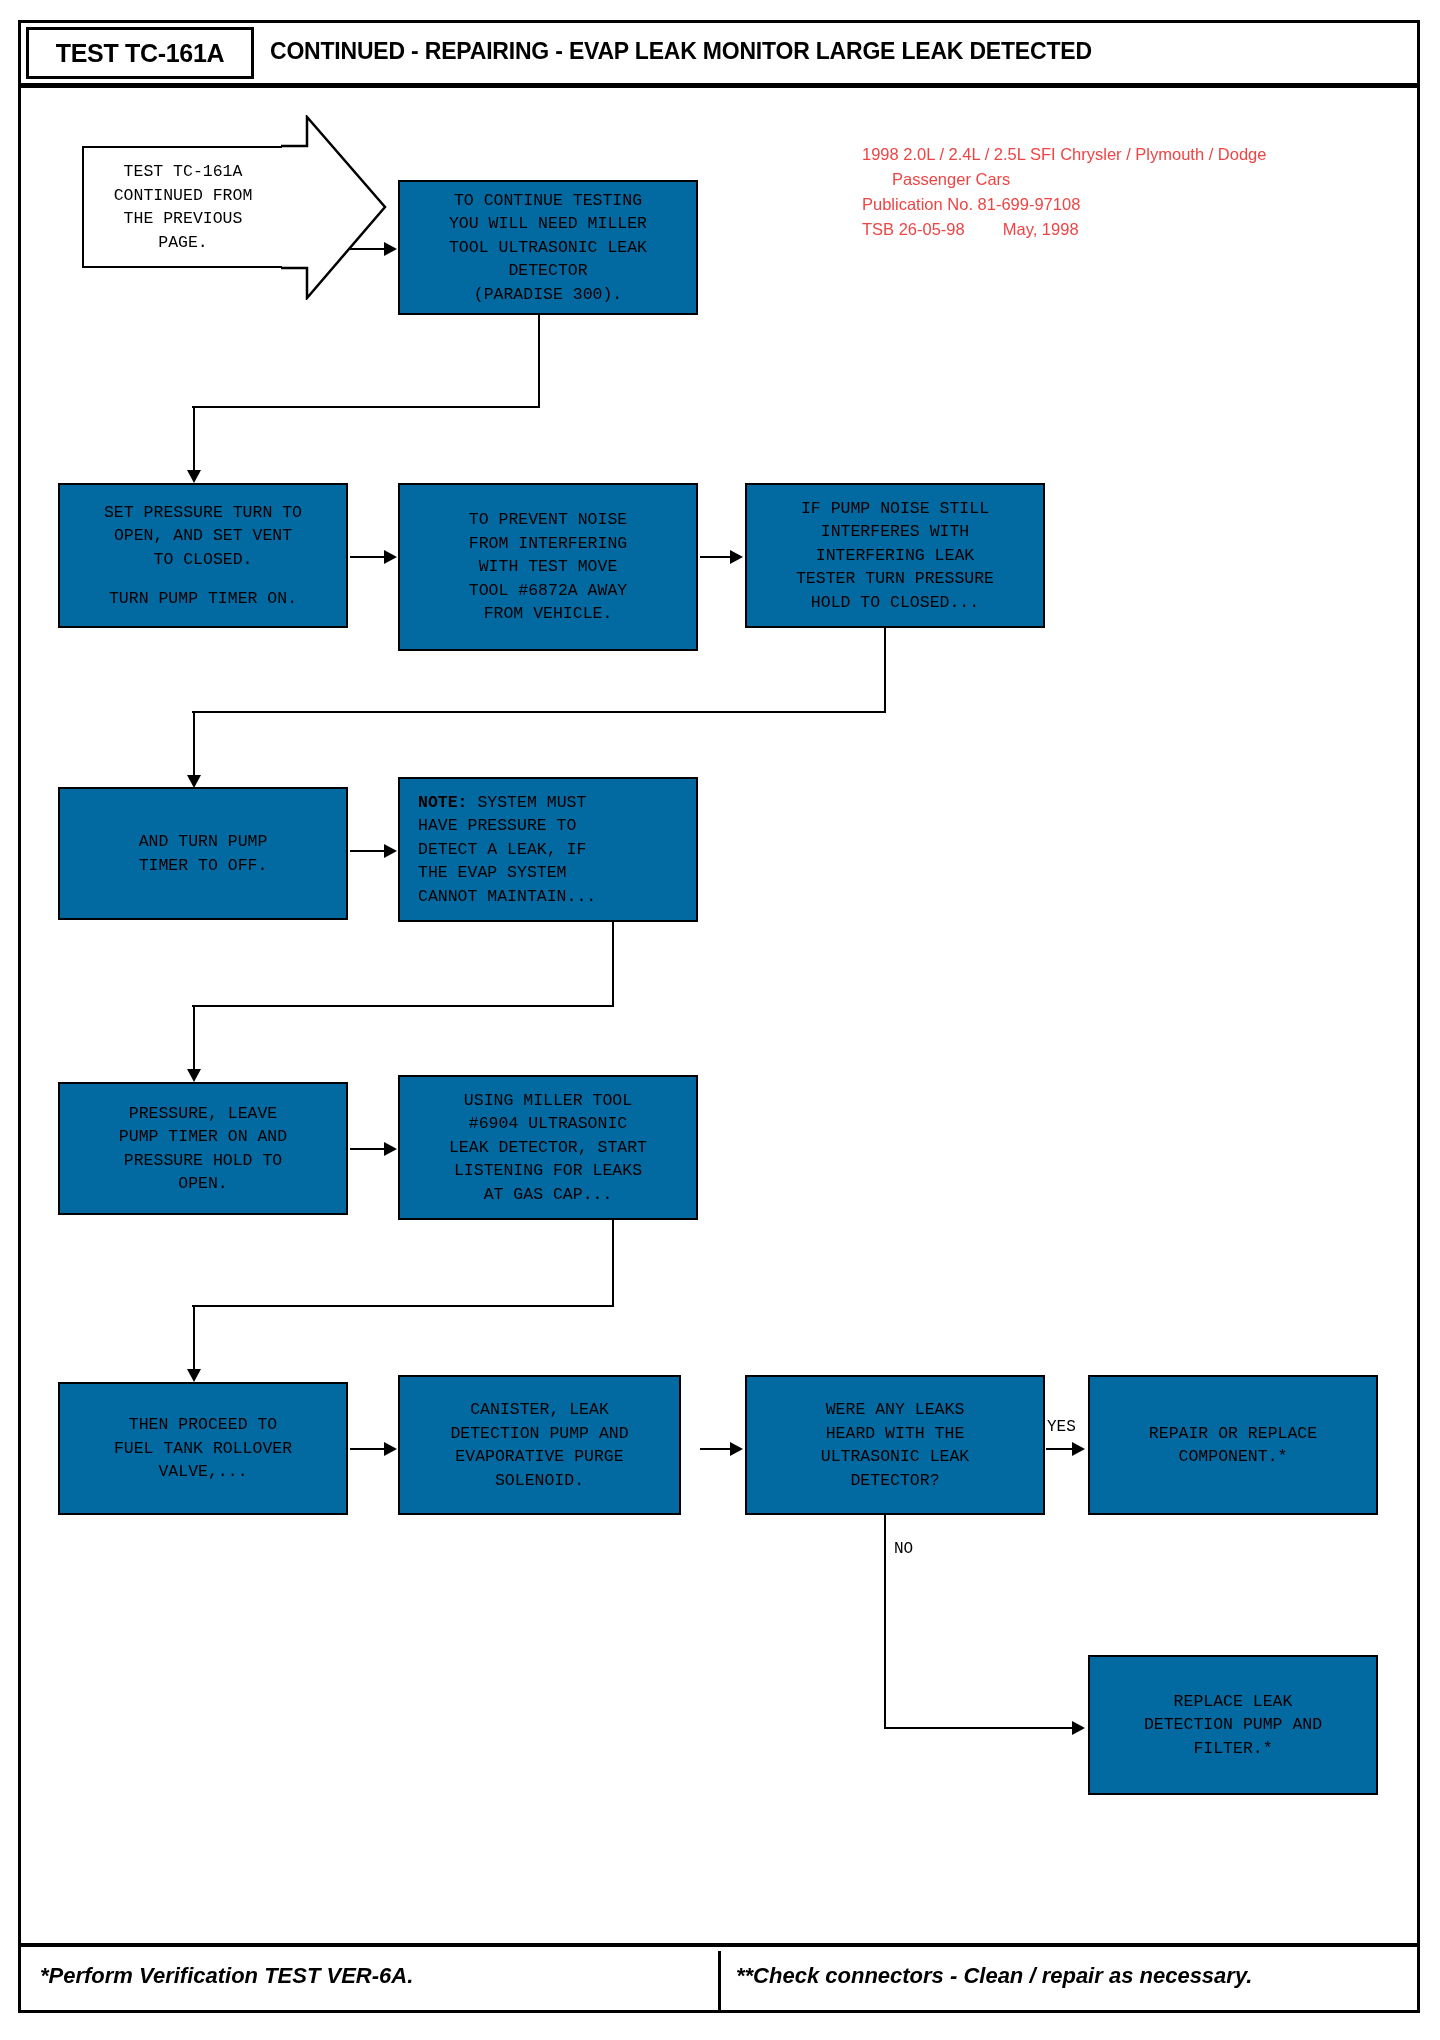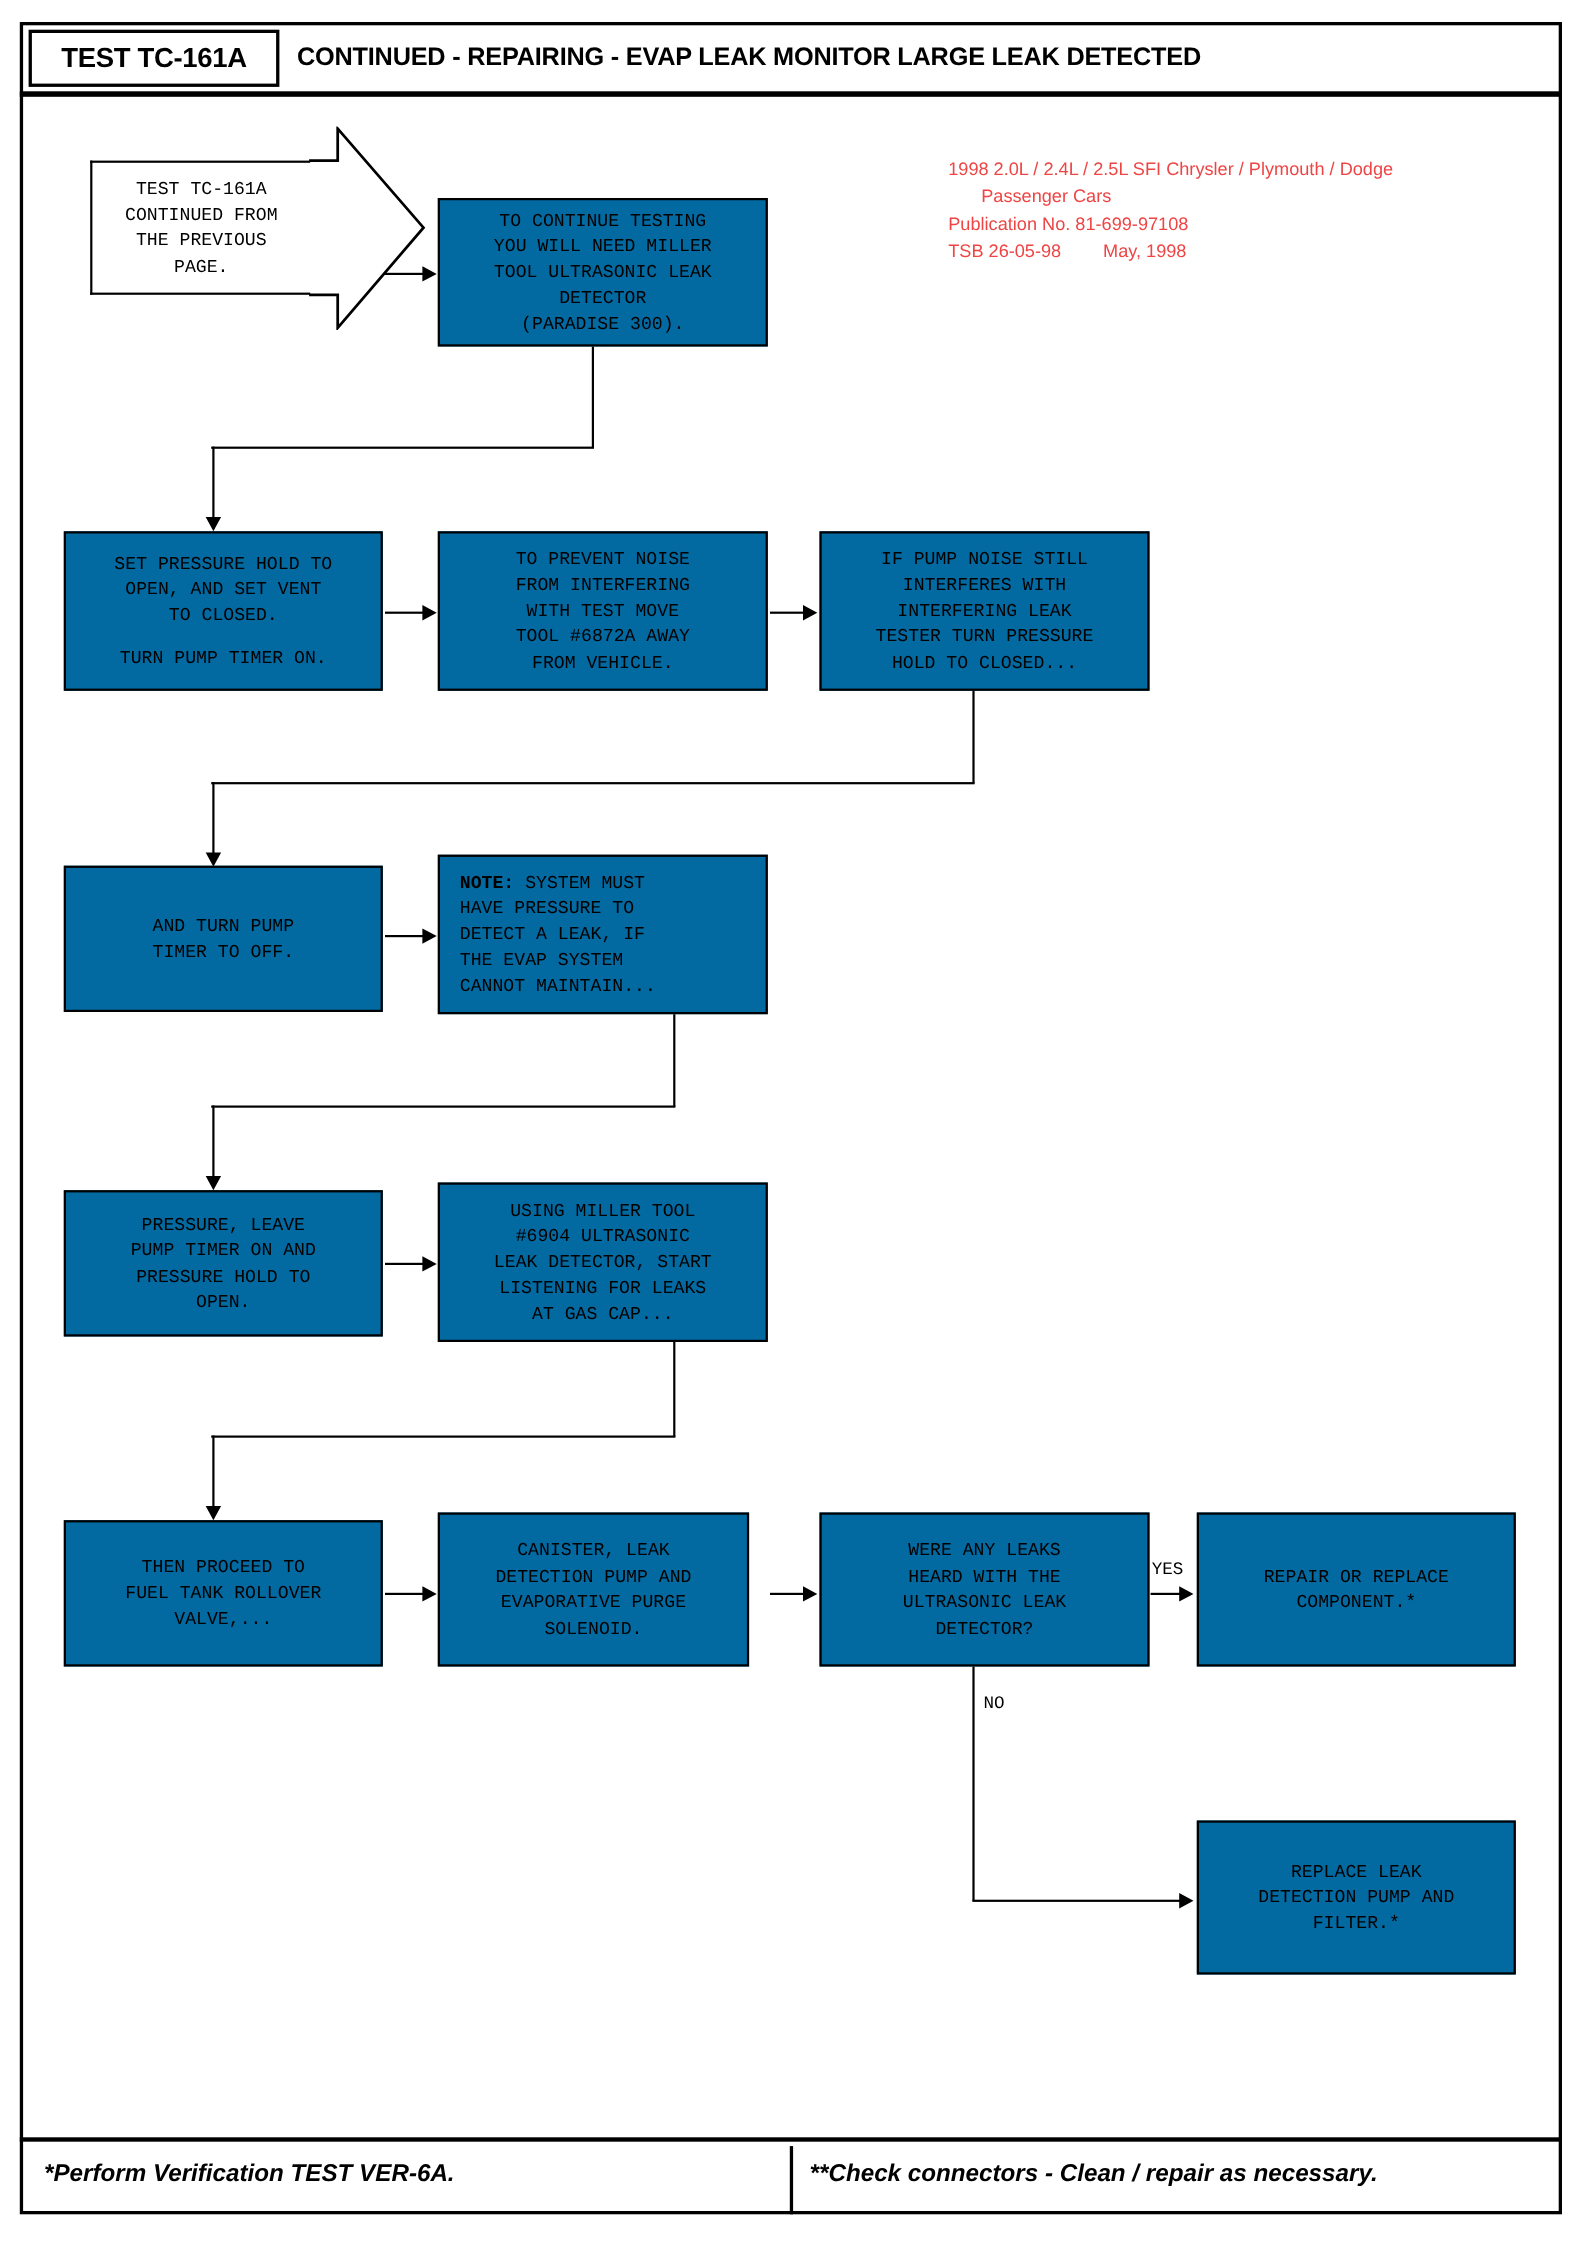--- a/index.html
+++ b/index.html
@@ -238,28 +238,28 @@
 
   <div class="hline" style="left:350px; top:248px; width:36px;"></div>
   <div class="arrow-r" style="left:384px; top:242px;"></div>
 
   <div class="vline" style="left:538px; top:315px; height:92px;"></div>
   <div class="hline" style="left:192px; top:406px; width:348px;"></div>
   <div class="vline" style="left:193px; top:406px; height:66px;"></div>
   <div class="arrow-d" style="left:187px; top:470px;"></div>
 
   <div class="fbox" style="left:58px; top:483px; width:290px; height:145px;">
-    <div class="ln">SET PRESSURE HOLD TO</div>
+    <div class="ln">SET PRESSURE TURN TO</div>
     <div class="ln">OPEN, AND SET VENT</div>
     <div class="ln">TO CLOSED.</div>
     <div class="gap"></div>
     <div class="ln">TURN PUMP TIMER ON.</div>
   </div>
 
-  <div class="fbox" style="left:398px; top:483px; width:300px; height:145px;">
+  <div class="fbox" style="left:398px; top:483px; width:300px; height:168px;">
     <div class="ln">TO PREVENT NOISE</div>
     <div class="ln">FROM INTERFERING</div>
     <div class="ln">WITH TEST MOVE</div>
     <div class="ln">TOOL #6872A AWAY</div>
     <div class="ln">FROM VEHICLE.</div>
   </div>
 
   <div class="hline" style="left:350px; top:556px; width:36px;"></div>
   <div class="arrow-r" style="left:384px; top:550px;"></div>
 

